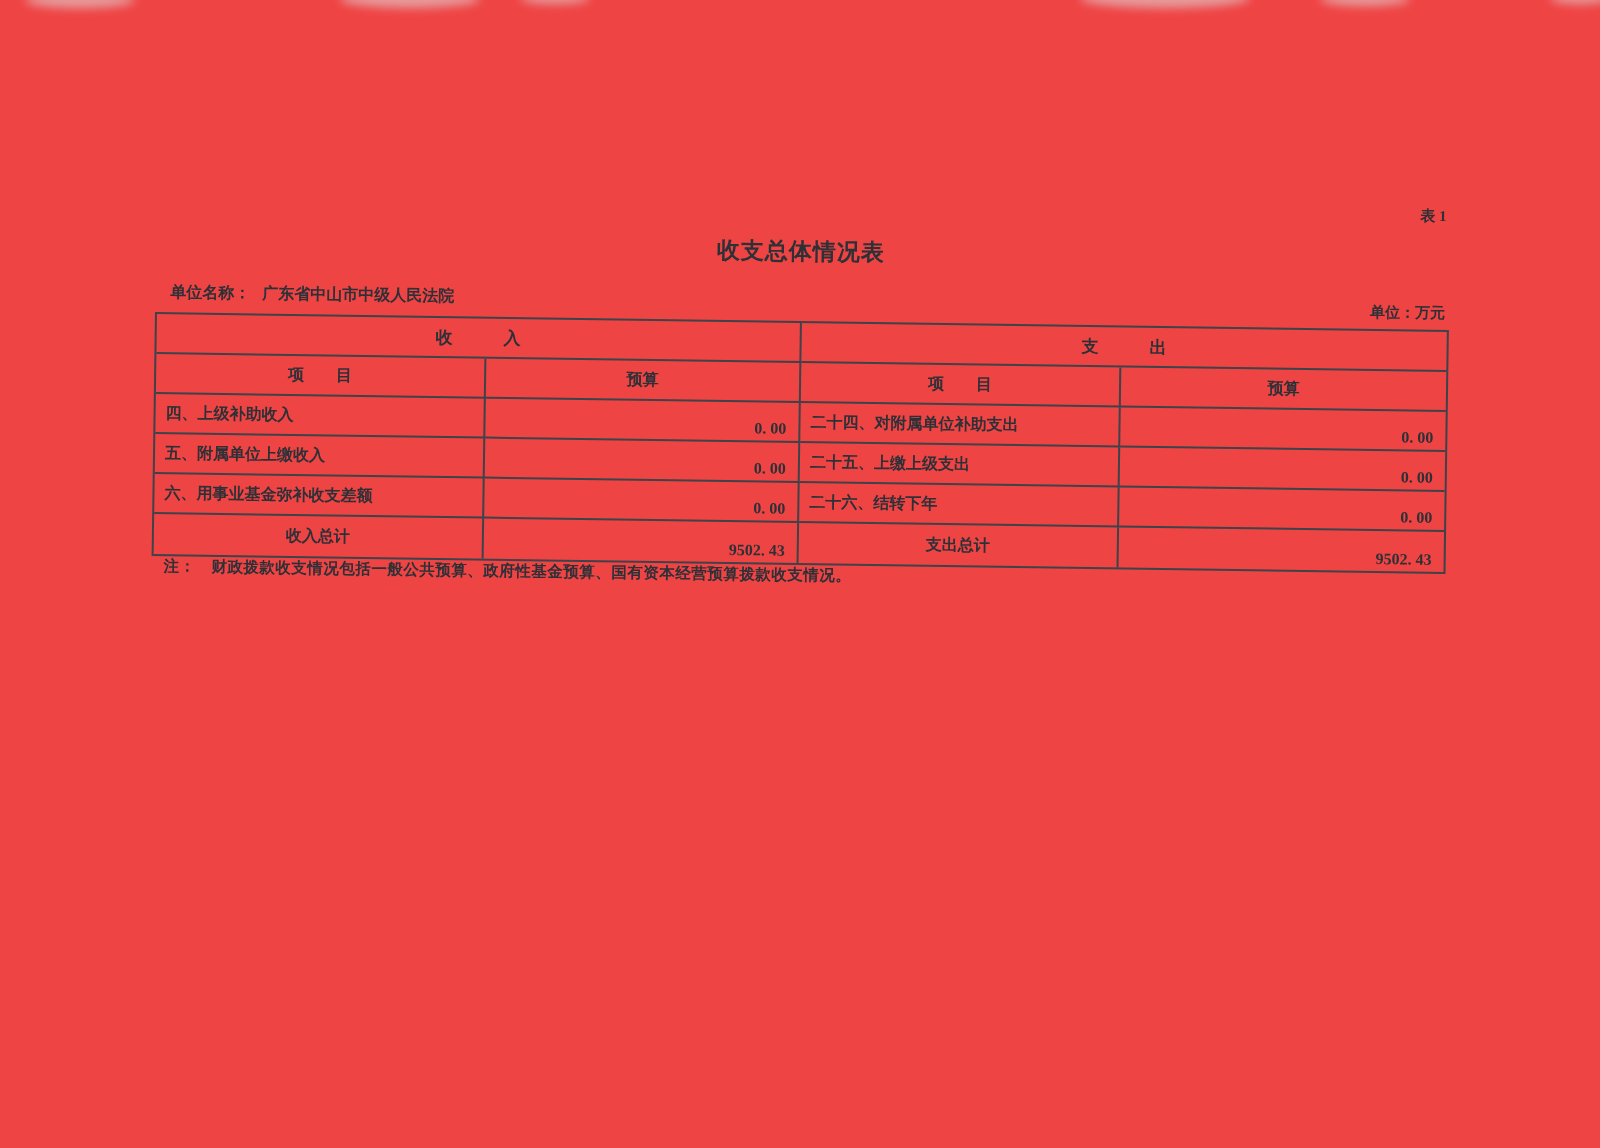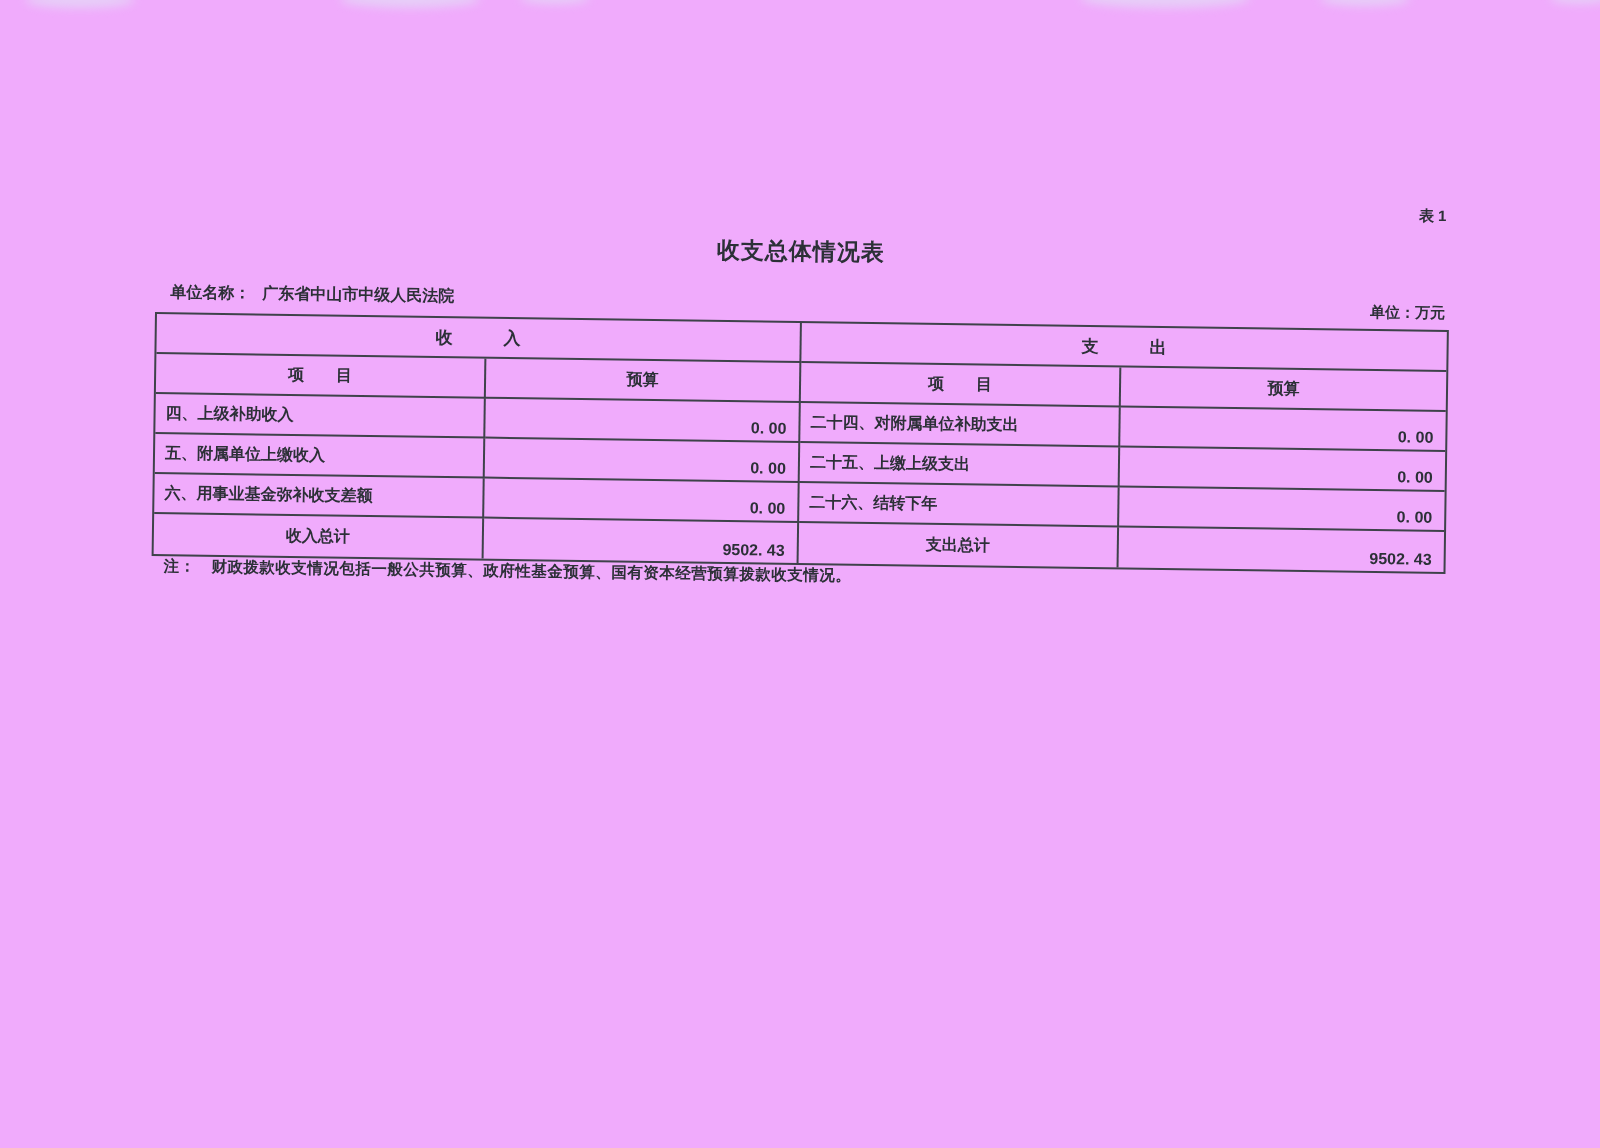--- a/index.html
+++ b/index.html
@@ -1,20 +1,20 @@
 <!DOCTYPE html>
 <html><head>
 <meta charset="utf-8">
 <style>
   * { box-sizing: border-box; margin: 0; padding: 0; }
   html, body { width: 1600px; height: 1148px; background: #ffffff; overflow: hidden; }
   .page {
     position: relative; width: 1600px; height: 1148px;
-    background: #f0abfc;
-    font-family: Liberation Sans, sans-serif;
+    background: #ef4444;
+    font-family: Liberation Serif, serif;
     color: #2c3037;
   }
   .smudge { position: absolute; border-radius: 50%; background: #def0f3; opacity: .5; filter: blur(5px); }
   .tilt { position: absolute; left: 0; top: 0; width: 1600px; height: 1148px;
           transform: rotate(0.8deg); transform-origin: 155px 312px; }
 
   .table-tag { position: absolute; left: 1345px; top: 189px; width: 100px;
                text-align: right; font-size: 15px; font-weight: 600; }
   .doc-title { position: absolute; left: 155px; top: 227px; width: 1290px;
                text-align: center; font-size: 23px; font-weight: 700; letter-spacing: 1px; }

